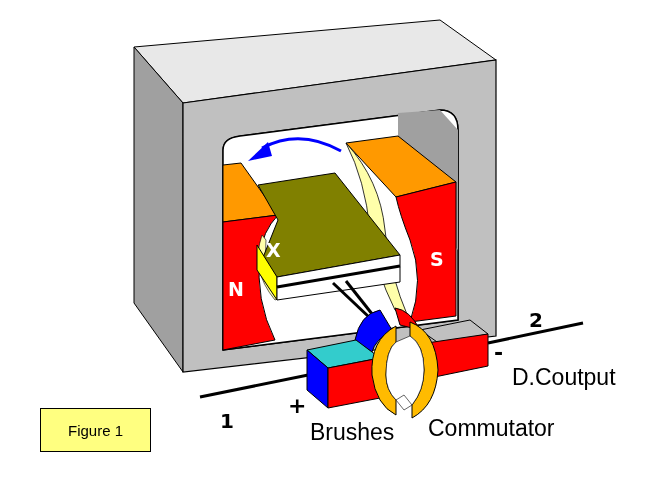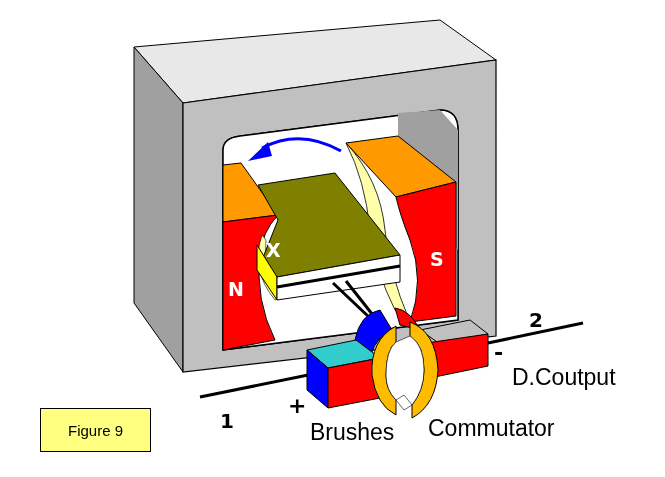--- a/index.html
+++ b/index.html
@@ -86,13 +86,13 @@
 
   <text class="lbl" x="220" y="428" font-size="20" font-weight="bold" fill="#000">1</text>
   <text class="lbl" x="529" y="327" font-size="20" font-weight="bold" fill="#000">2</text>
   <text class="lbl" x="288" y="413" font-size="22" font-weight="bold" fill="#000">+</text>
   <text class="lbl" x="494" y="360" font-size="22" font-weight="bold" fill="#000">-</text>
   <text x="310" y="440" font-family="Liberation Sans, sans-serif" font-size="23" fill="#000">Brushes</text>
   <text x="428" y="436" font-family="Liberation Sans, sans-serif" font-size="23" fill="#000">Commutator</text>
   <text x="512" y="385" font-family="Liberation Sans, sans-serif" font-size="23" fill="#000">D.Coutput</text>
 </svg>
 
-<div class="caption-box">Figure 9</div>
+<div class="caption-box">Figure 1</div>
 
 </body></html>

